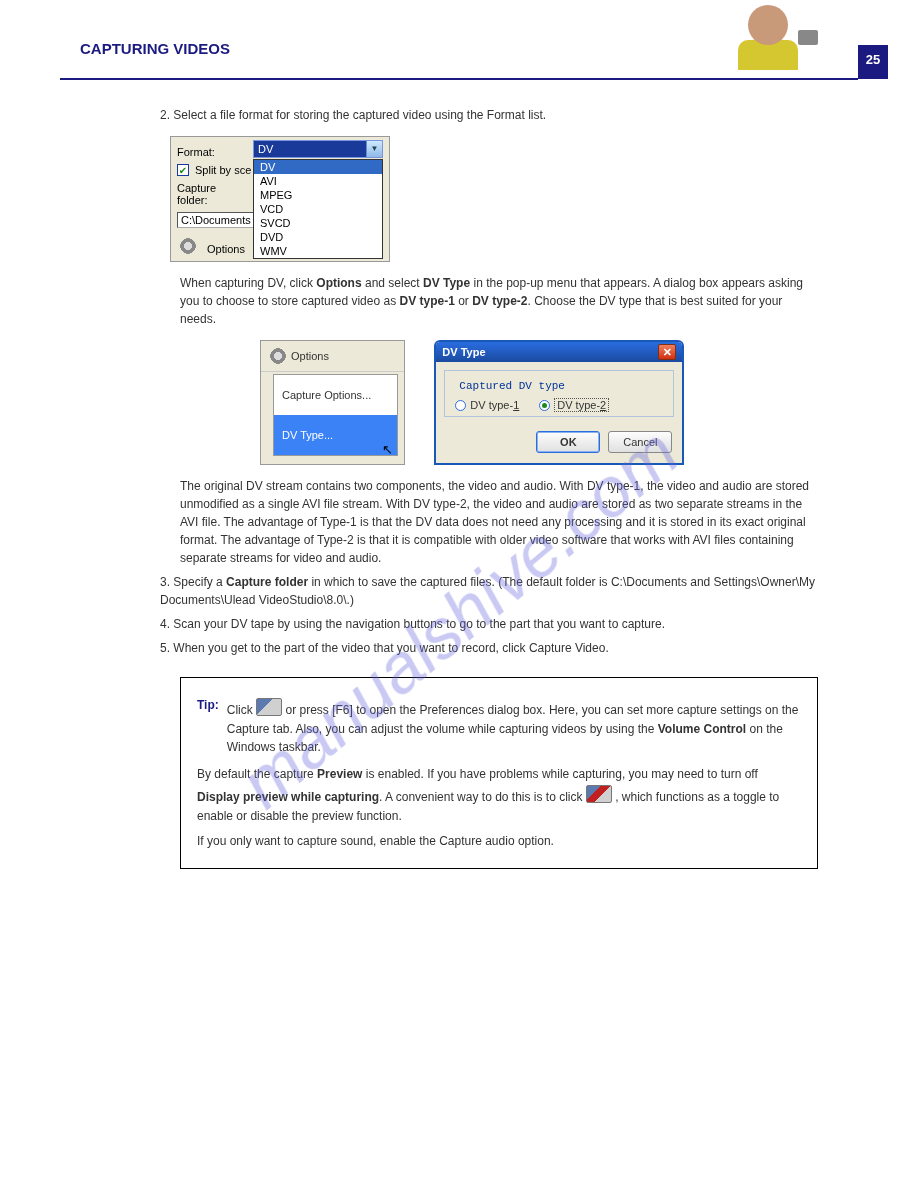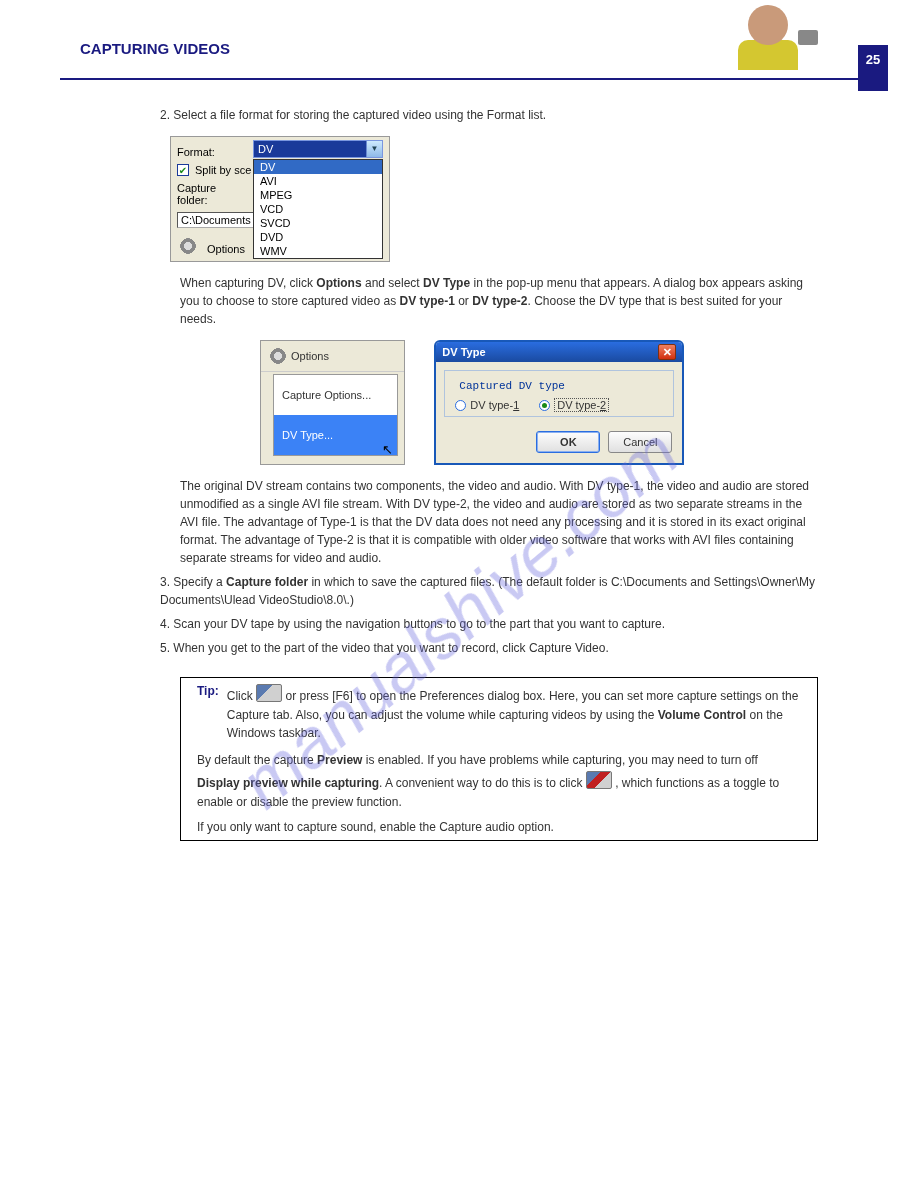--- a/index.html
+++ b/index.html
@@ -57,35 +57,35 @@
     position: absolute;
     right: 0;
     top: 30px;
     border-radius: 2px;
   }
   .header-pagebox {
     position: absolute;
     right: -30px;
     top: 45px;
     width: 30px;
-    height: 46px;
+    height: 34px;
     background: #1a1a80;
     color: #fff;
     font-size: 13px;
     font-weight: bold;
     text-align: center;
     line-height: 30px;
   }
   .content { padding: 20px 100px 40px 180px; }
   .body-text { font-size: 12px; line-height: 1.5; margin: 6px 0; }
   .list-num { font-size: 12px; line-height: 1.5; margin: 6px 0 6px -20px; }
   .bold { font-weight: bold; }
   .tip-box {
     border: 1px solid #000;
-    padding: 4px 16px;
+    padding: 18px 16px;
     margin-top: 20px;
     font-size: 12px;
     line-height: 1.55;
   }
   .tip-row { display: flex; align-items: flex-start; gap: 8px; margin-bottom: 8px; }
   .tip-title { color: #1a1a80; font-weight: bold; }
   .tip-icon {
     display: inline-block;
     width: 26px; height: 18px;
     background: linear-gradient(135deg,#5a7ab0 40%,#d0d0d0 40%);

